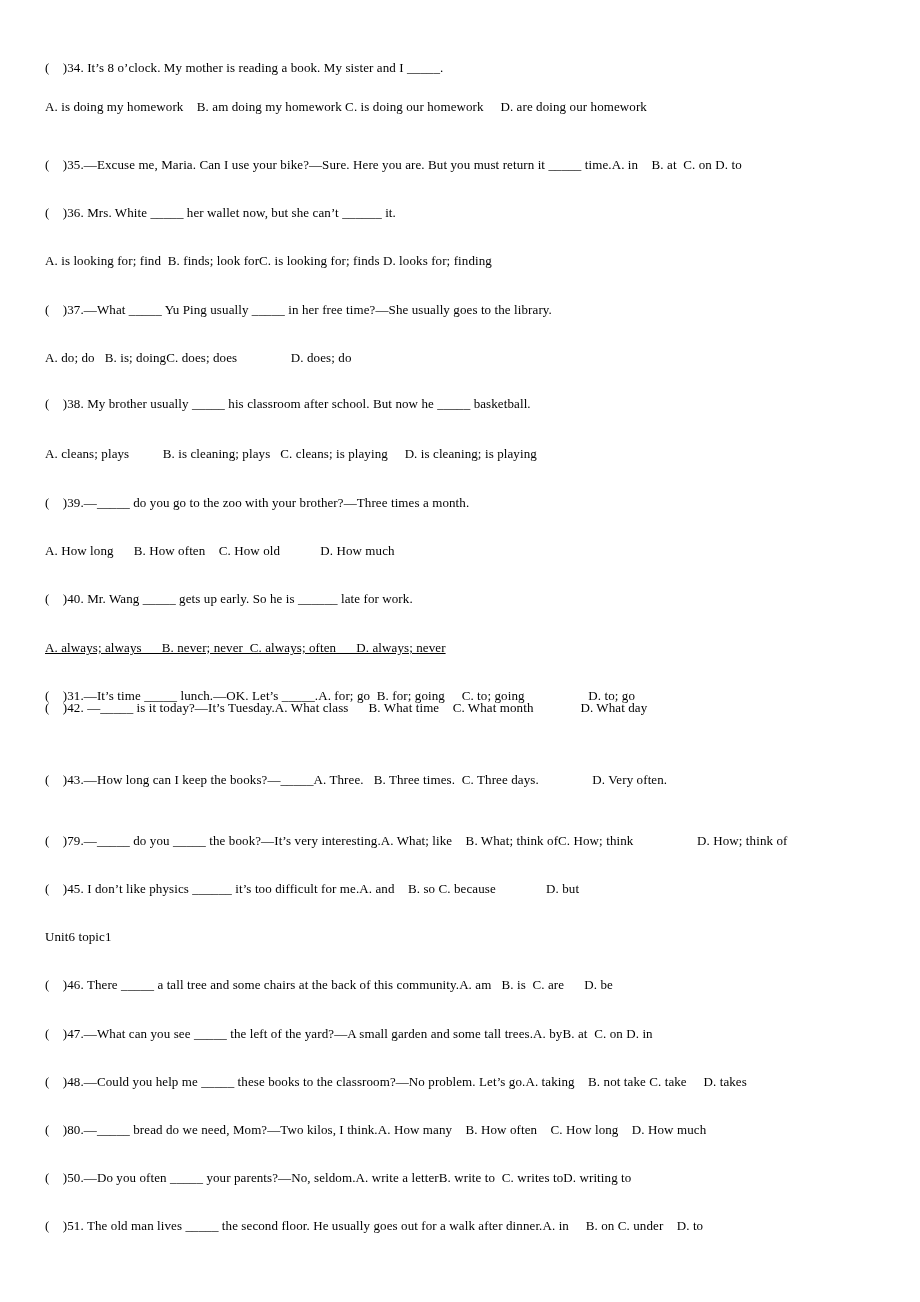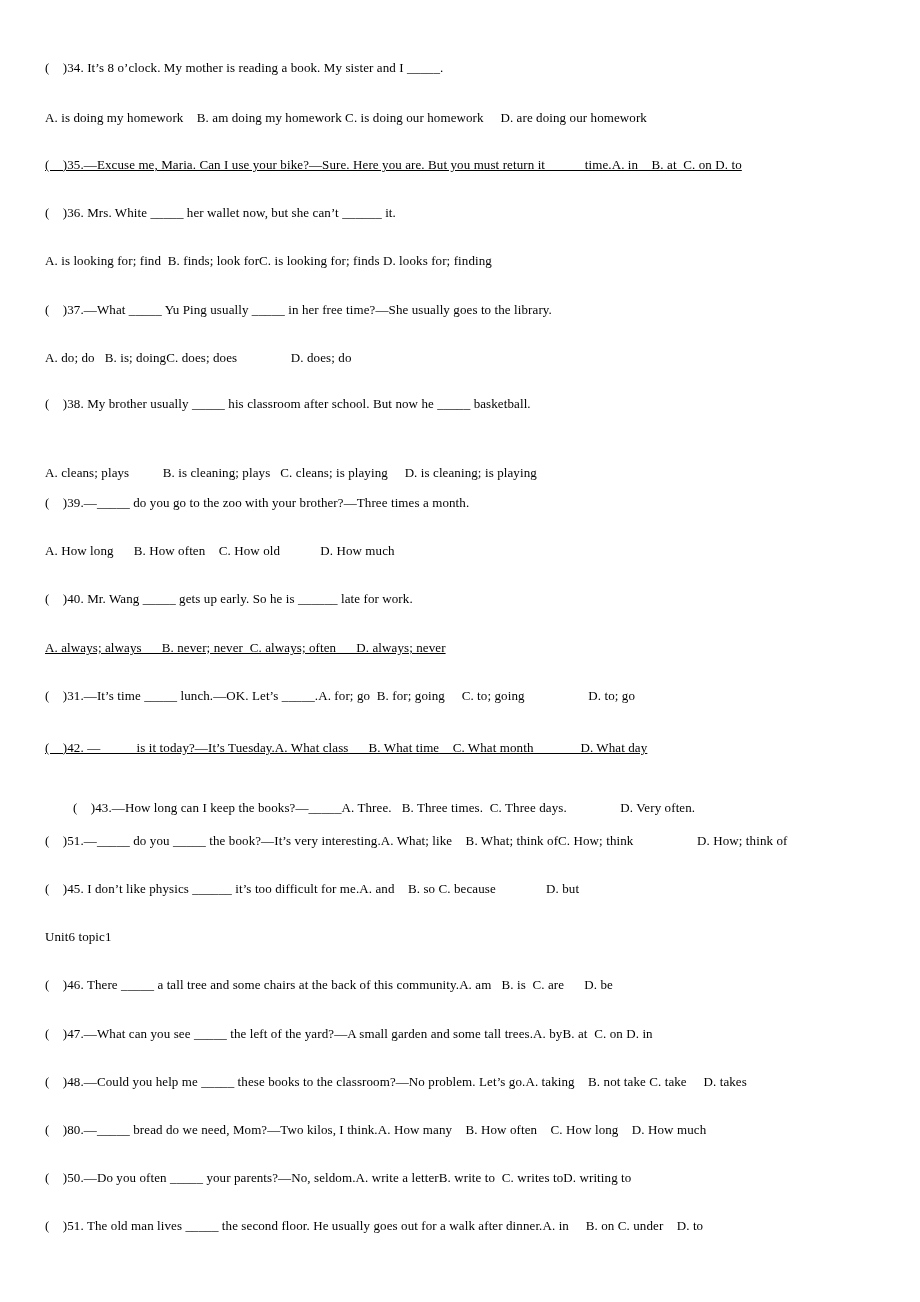--- a/index.html
+++ b/index.html
@@ -34,36 +34,36 @@
   .opt-line { }
   .heading-line { }
   
 </style>
 </head>
 <body>
 
 <div class="page">
   <div id="lines-container">
       <div class="line q-line" style="top: 60px;">(    )34. It’s 8 o’clock. My mother is reading a book. My sister and I _____.</div>
-      <div class="line opt-line" style="top: 110px; text-align: center;">A. is doing my homework    B. am doing my homework C. is doing our homework     D. are doing our homework</div>
-      <div class="line q-line" style="top: 157px; text-decoration: underline;">(    )35.—Excuse me, Maria. Can I use your bike?—Sure. Here you are. But you must return it _____ time.A. in    B. at  C. on D. to</div>
+      <div class="line opt-line" style="top: 99px; text-align: center;">A. is doing my homework    B. am doing my homework C. is doing our homework     D. are doing our homework</div>
+      <div class="line q-line" style="top: 157px;">(    )35.—Excuse me, Maria. Can I use your bike?—Sure. Here you are. But you must return it _____ time.A. in    B. at  C. on D. to</div>
       <div class="line q-line" style="top: 205px;">(    )36. Mrs. White _____ her wallet now, but she can’t ______ it.</div>
       <div class="line opt-line" style="top: 253px;">A. is looking for; find  B. finds; look forC. is looking for; finds D. looks for; finding</div>
       <div class="line q-line" style="top: 302px;">(    )37.—What _____ Yu Ping usually _____ in her free time?—She usually goes to the library.</div>
       <div class="line opt-line" style="top: 350px;">A. do; do   B. is; doingC. does; does                D. does; do</div>
       <div class="line q-line" style="top: 396px;">(    )38. My brother usually _____ his classroom after school. But now he _____ basketball.</div>
-      <div class="line opt-line" style="top: 446px; margin-top: 19px;">A. cleans; plays          B. is cleaning; plays   C. cleans; is playing     D. is cleaning; is playing</div>
+      <div class="line opt-line" style="top: 446px;">A. cleans; plays          B. is cleaning; plays   C. cleans; is playing     D. is cleaning; is playing</div>
       <div class="line q-line" style="top: 495px;">(    )39.—_____ do you go to the zoo with your brother?—Three times a month.</div>
       <div class="line opt-line" style="top: 543px;">A. How long      B. How often    C. How old            D. How much</div>
       <div class="line q-line" style="top: 591px;">(    )40. Mr. Wang _____ gets up early. So he is ______ late for work.</div>
       <div class="line opt-line" style="top: 640px; text-decoration: underline;">A. always; always      B. never; never  C. always; often      D. always; never</div>
       <div class="line q-line" style="top: 688px;">(    )31.—It’s time _____ lunch.—OK. Let’s _____.A. for; go  B. for; going     C. to; going                   D. to; go</div>
-      <div class="line q-line" style="top: 740px; text-decoration: underline;">(    )42. —_____ is it today?—It’s Tuesday.A. What class      B. What time    C. What month              D. What day</div>
-      <div class="line q-line" style="top: 800px; margin-left: 28px;">(    )43.—How long can I keep the books?—_____A. Three.   B. Three times.  C. Three days.                D. Very often.</div>
-      <div class="line q-line" style="top: 833px;">(    )51.—_____ do you _____ the book?—It’s very interesting.A. What; like    B. What; think ofC. How; think                   D. How; think of</div>
+      <div class="line q-line" style="top: 700px;">(    )42. —_____ is it today?—It’s Tuesday.A. What class      B. What time    C. What month              D. What day</div>
+      <div class="line q-line" style="top: 772px;">(    )43.—How long can I keep the books?—_____A. Three.   B. Three times.  C. Three days.                D. Very often.</div>
+      <div class="line q-line" style="top: 833px;">(    )79.—_____ do you _____ the book?—It’s very interesting.A. What; like    B. What; think ofC. How; think                   D. How; think of</div>
       <div class="line q-line" style="top: 881px;">(    )45. I don’t like physics ______ it’s too difficult for me.A. and    B. so C. because               D. but</div>
       <div class="line heading-line" style="top: 929px;">Unit6 topic1</div>
       <div class="line q-line" style="top: 977px;">(    )46. There _____ a tall tree and some chairs at the back of this community.A. am   B. is  C. are      D. be</div>
       <div class="line q-line" style="top: 1026px;">(    )47.—What can you see _____ the left of the yard?—A small garden and some tall trees.A. byB. at  C. on D. in</div>
       <div class="line q-line" style="top: 1074px;">(    )48.—Could you help me _____ these books to the classroom?—No problem. Let’s go.A. taking    B. not take C. take     D. takes</div>
       <div class="line q-line" style="top: 1122px;">(    )80.—_____ bread do we need, Mom?—Two kilos, I think.A. How many    B. How often    C. How long    D. How much</div>
       <div class="line q-line" style="top: 1170px;">(    )50.—Do you often _____ your parents?—No, seldom.A. write a letterB. write to  C. writes toD. writing to</div>
       <div class="line q-line" style="top: 1218px;">(    )51. The old man lives _____ the second floor. He usually goes out for a walk after dinner.A. in     B. on C. under    D. to</div>
     </div>
 </div>

